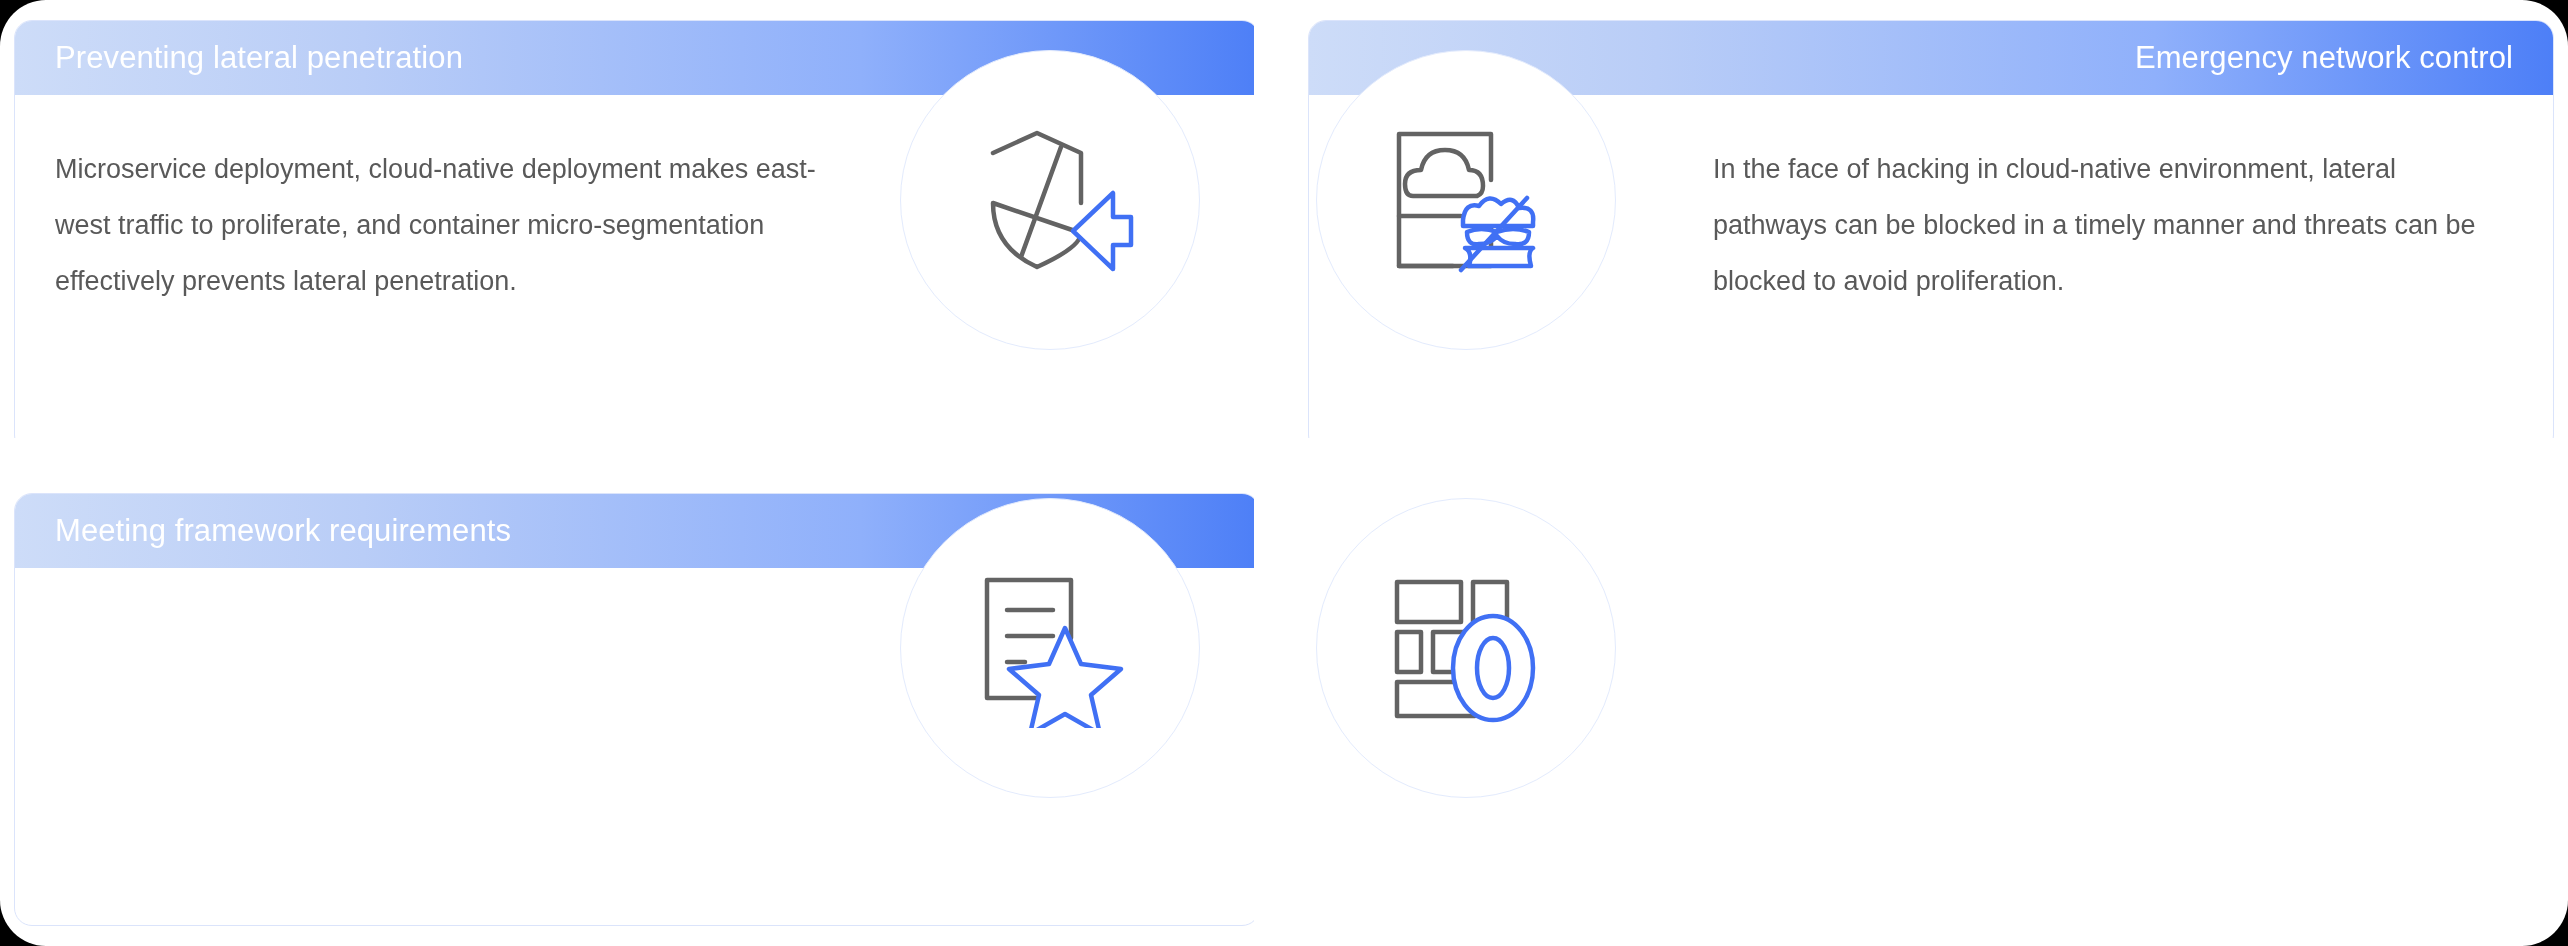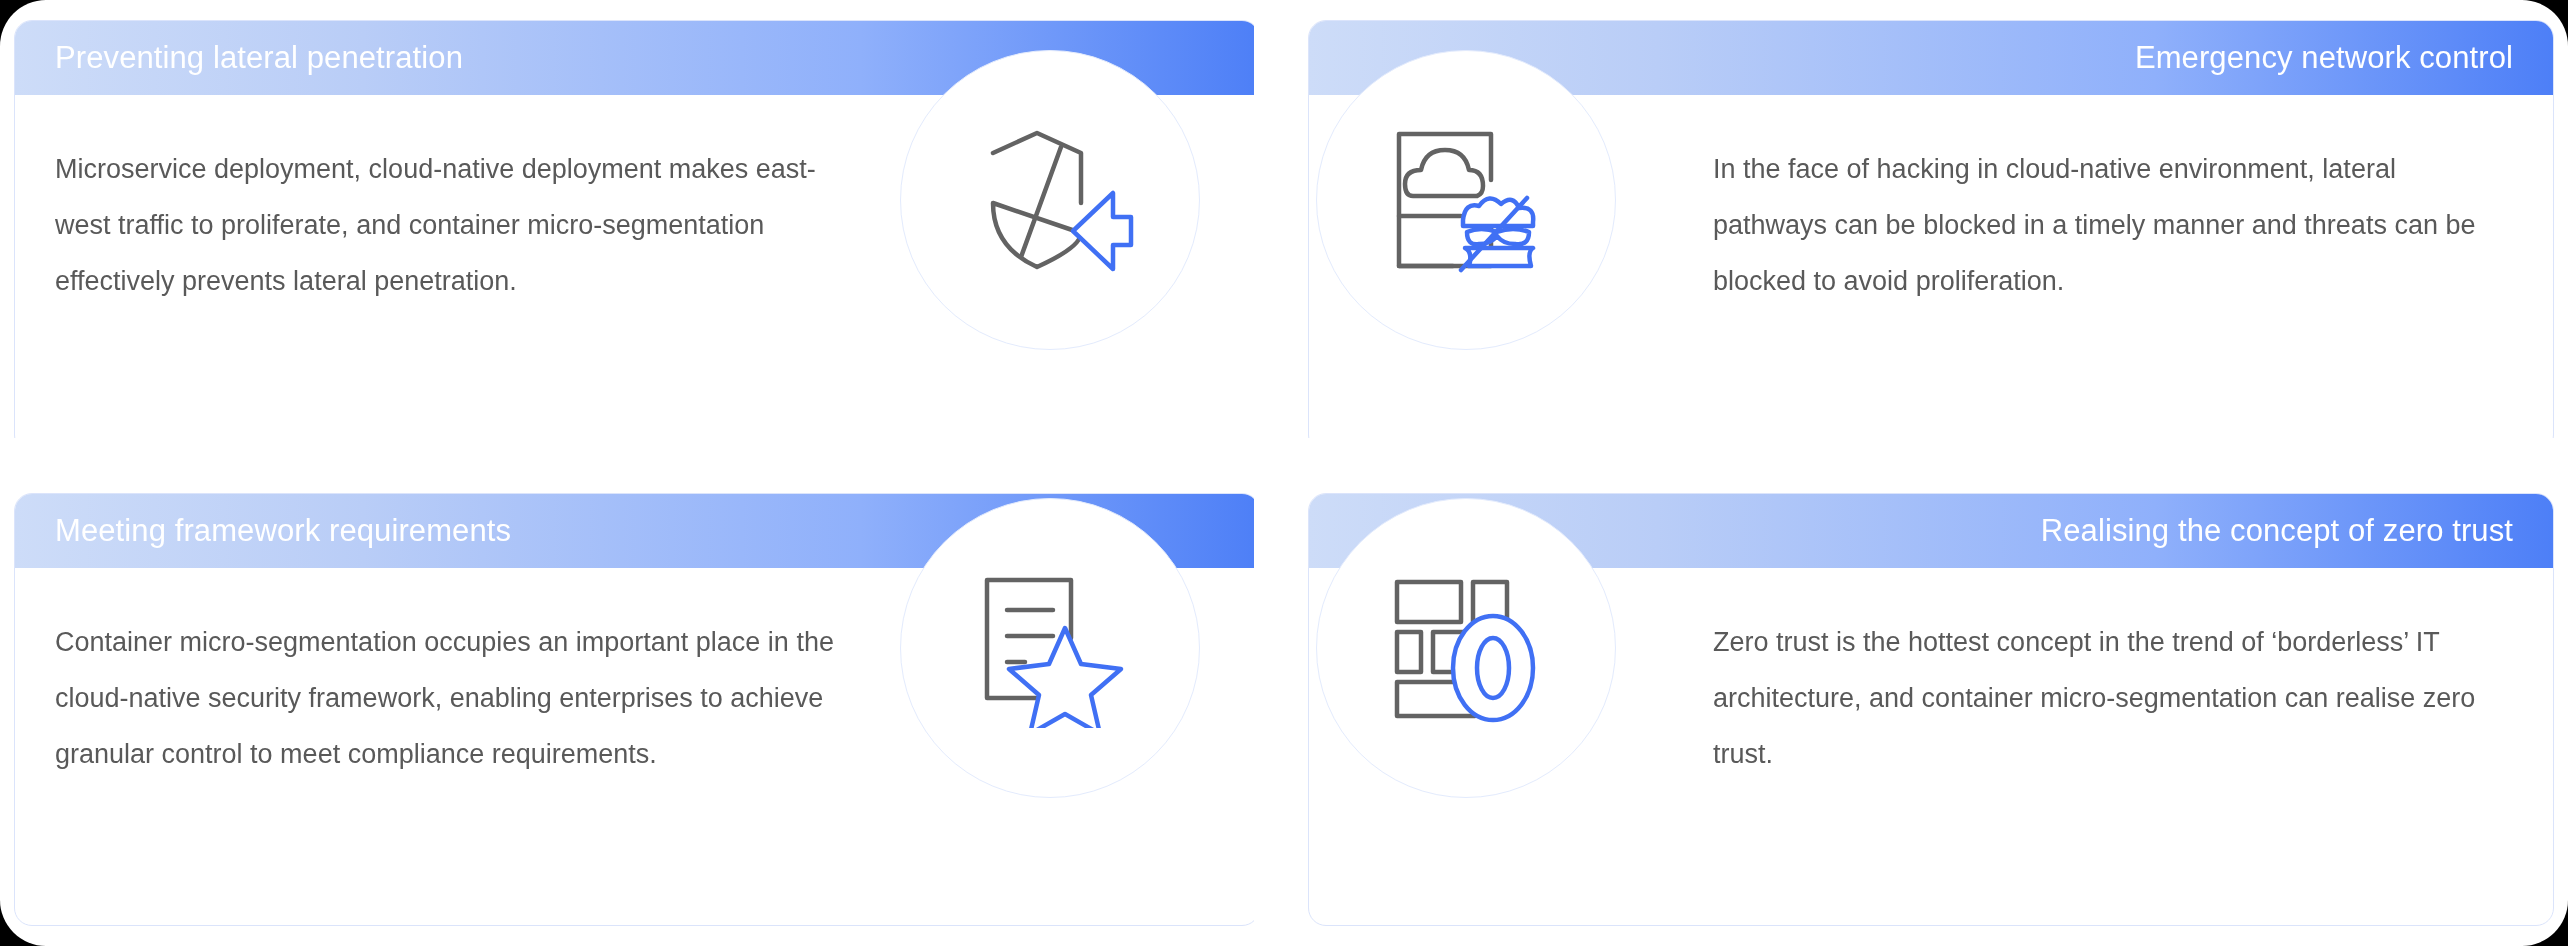--- a/index.html
+++ b/index.html
@@ -155,33 +155,22 @@
       </div>
       <div class="card-body">
         <p class="desc">In the face of hacking in cloud-native environment, lateral pathways can be blocked in a timely manner and threats can be blocked to avoid proliferation.</p>
       </div>
     </div>
 
     <div class="card align-left">
       <div class="card-header">
         <span class="title">Meeting framework requirements</span>
       </div>
-      <div class="card-body">
-        <p class="desc">Container micro-segmentation occupies an important place in the cloud-native security framework, enabling enterprises to achieve granular control to meet compliance requirements.</p>
-      </div>
     </div>
 
-    <div class="card align-right">
-      <div class="card-header">
-        <span class="title">Realising the concept of zero trust</span>
-      </div>
-      <div class="card-body">
-        <p class="desc">Zero trust is the hottest concept in the trend of ‘borderless’ IT architecture, and container micro-segmentation can realise zero trust.</p>
-      </div>
-    </div>
 
   </div>
 
   <div class="gutter-h"></div>
   <div class="gutter"></div>
 
   <div class="circle c1">
     <span>
       <svg width="170" height="150" viewBox="0 0 170 150">
         <path d="M28 28 L72 8 L116 28 L116 78 M116 108 Q116 122 72 142 Q28 122 28 78 Z" fill="none" stroke="#636363" stroke-width="4.5" stroke-linejoin="round" stroke-linecap="round"></path>

